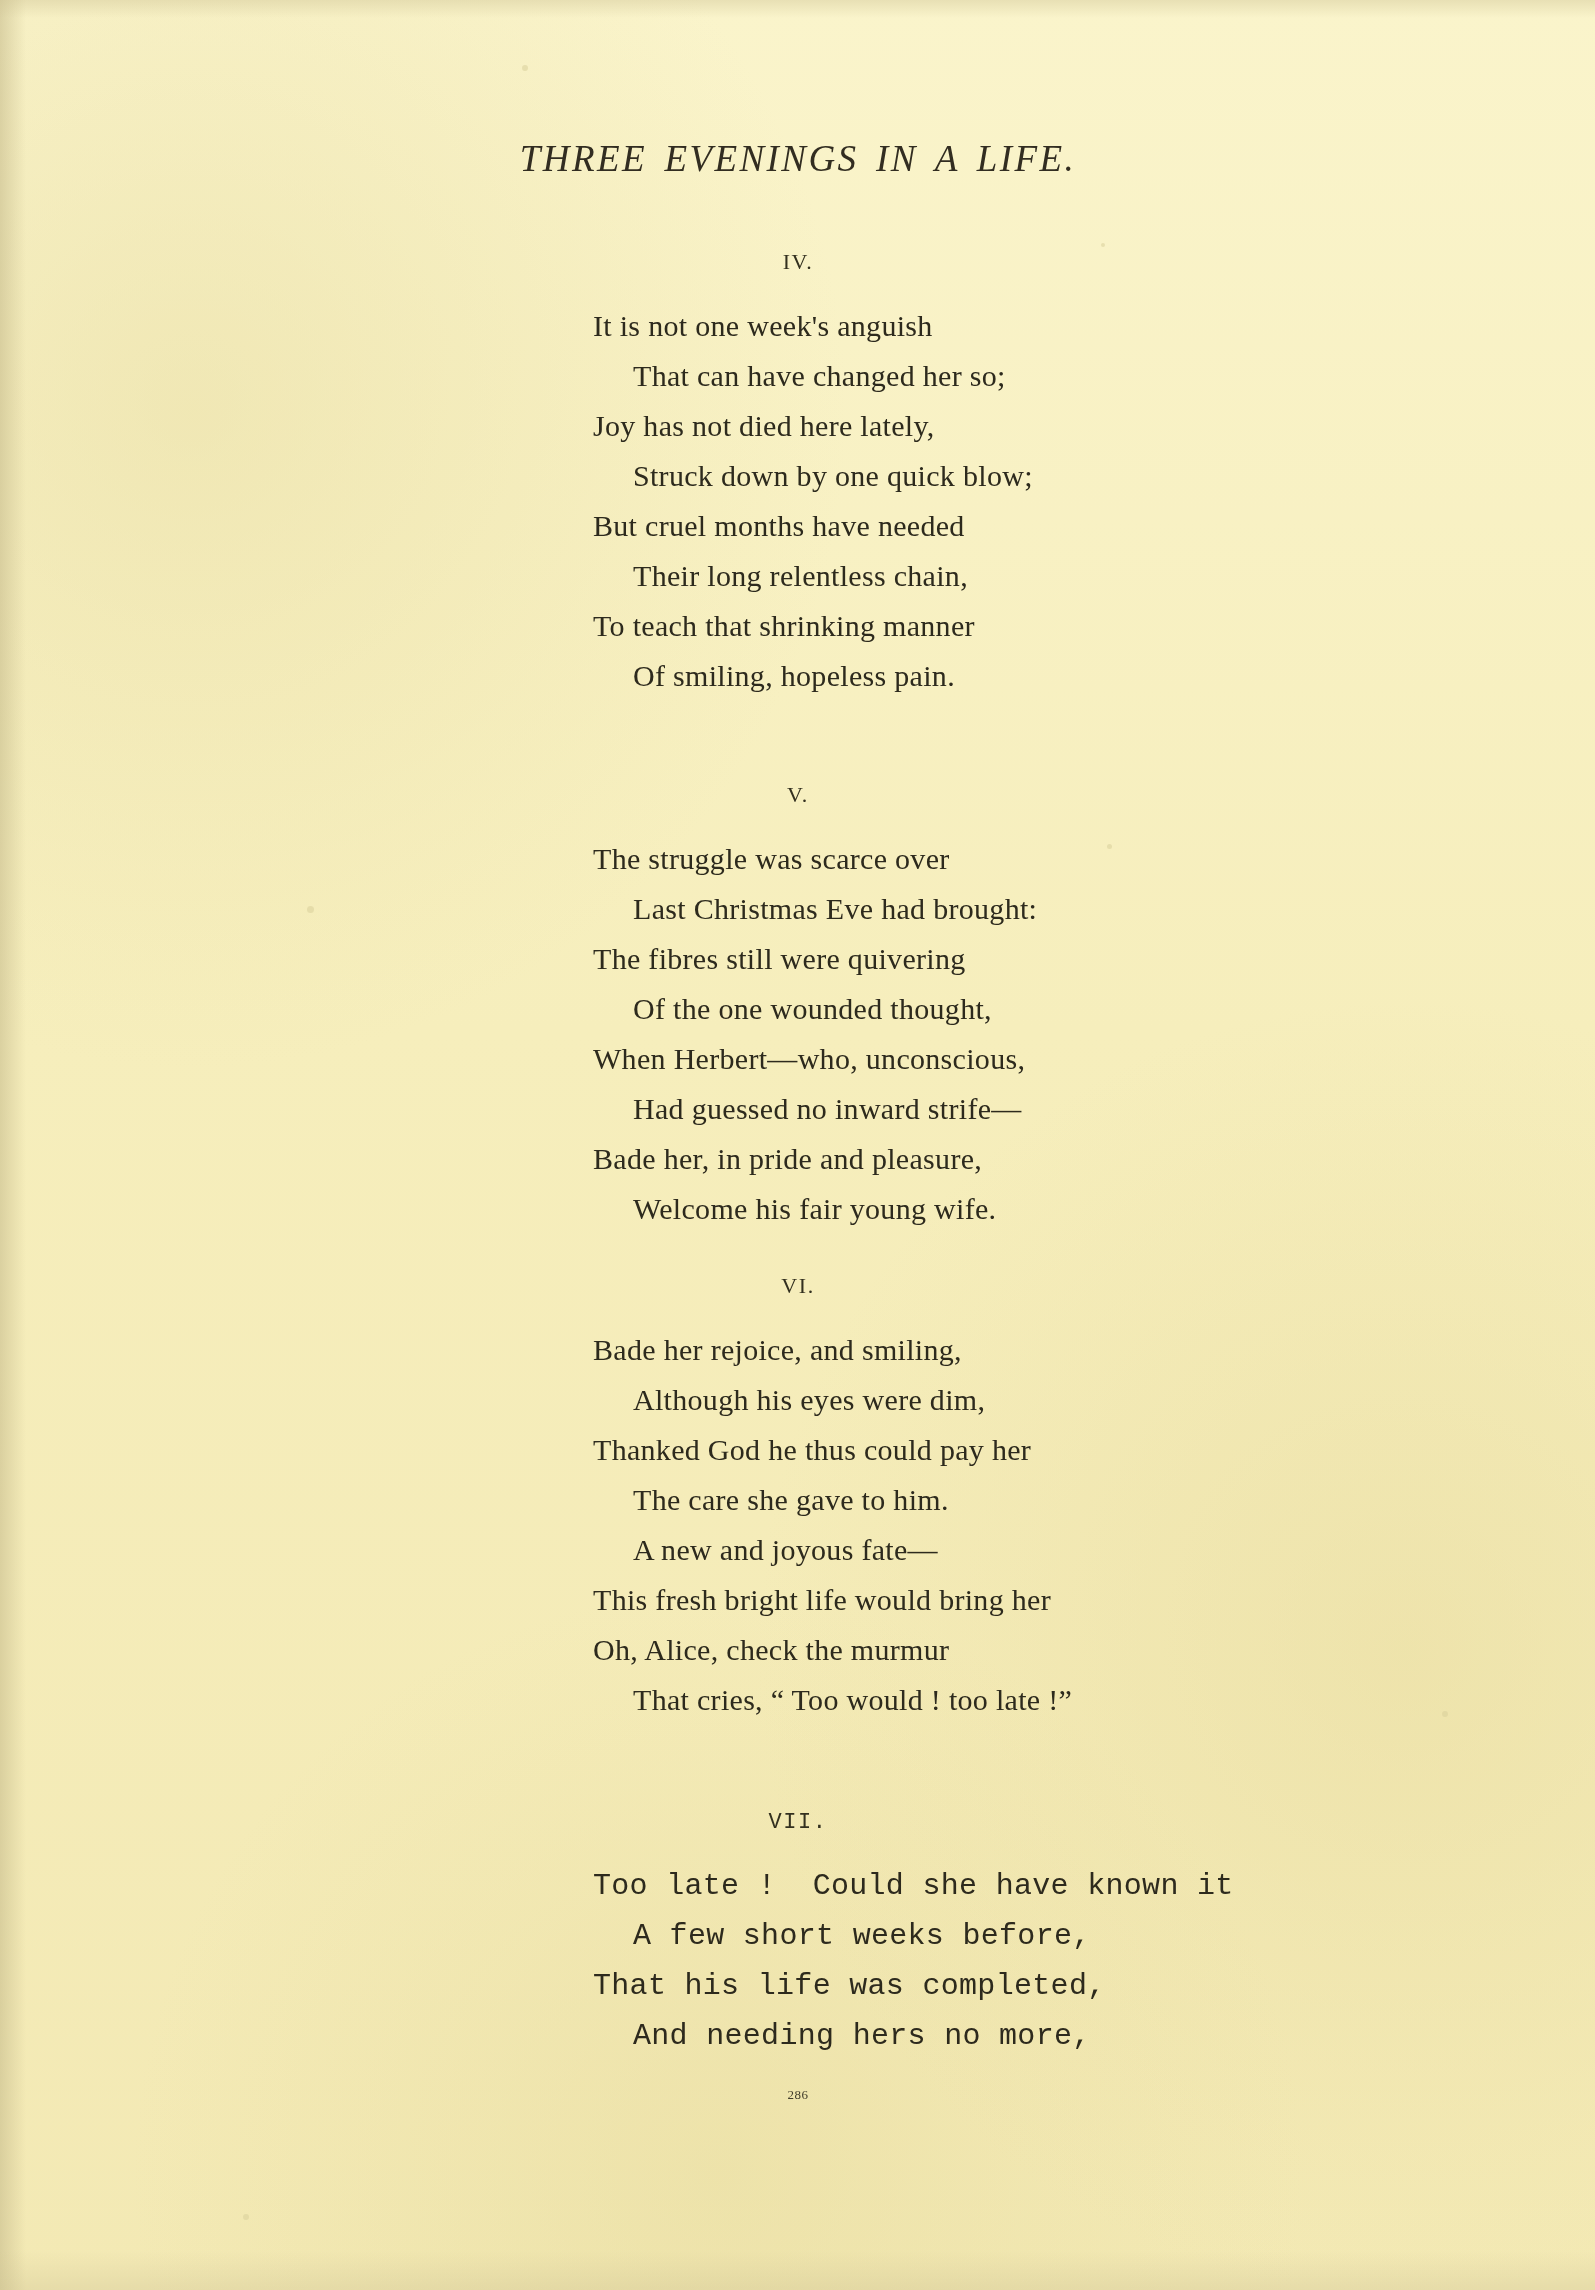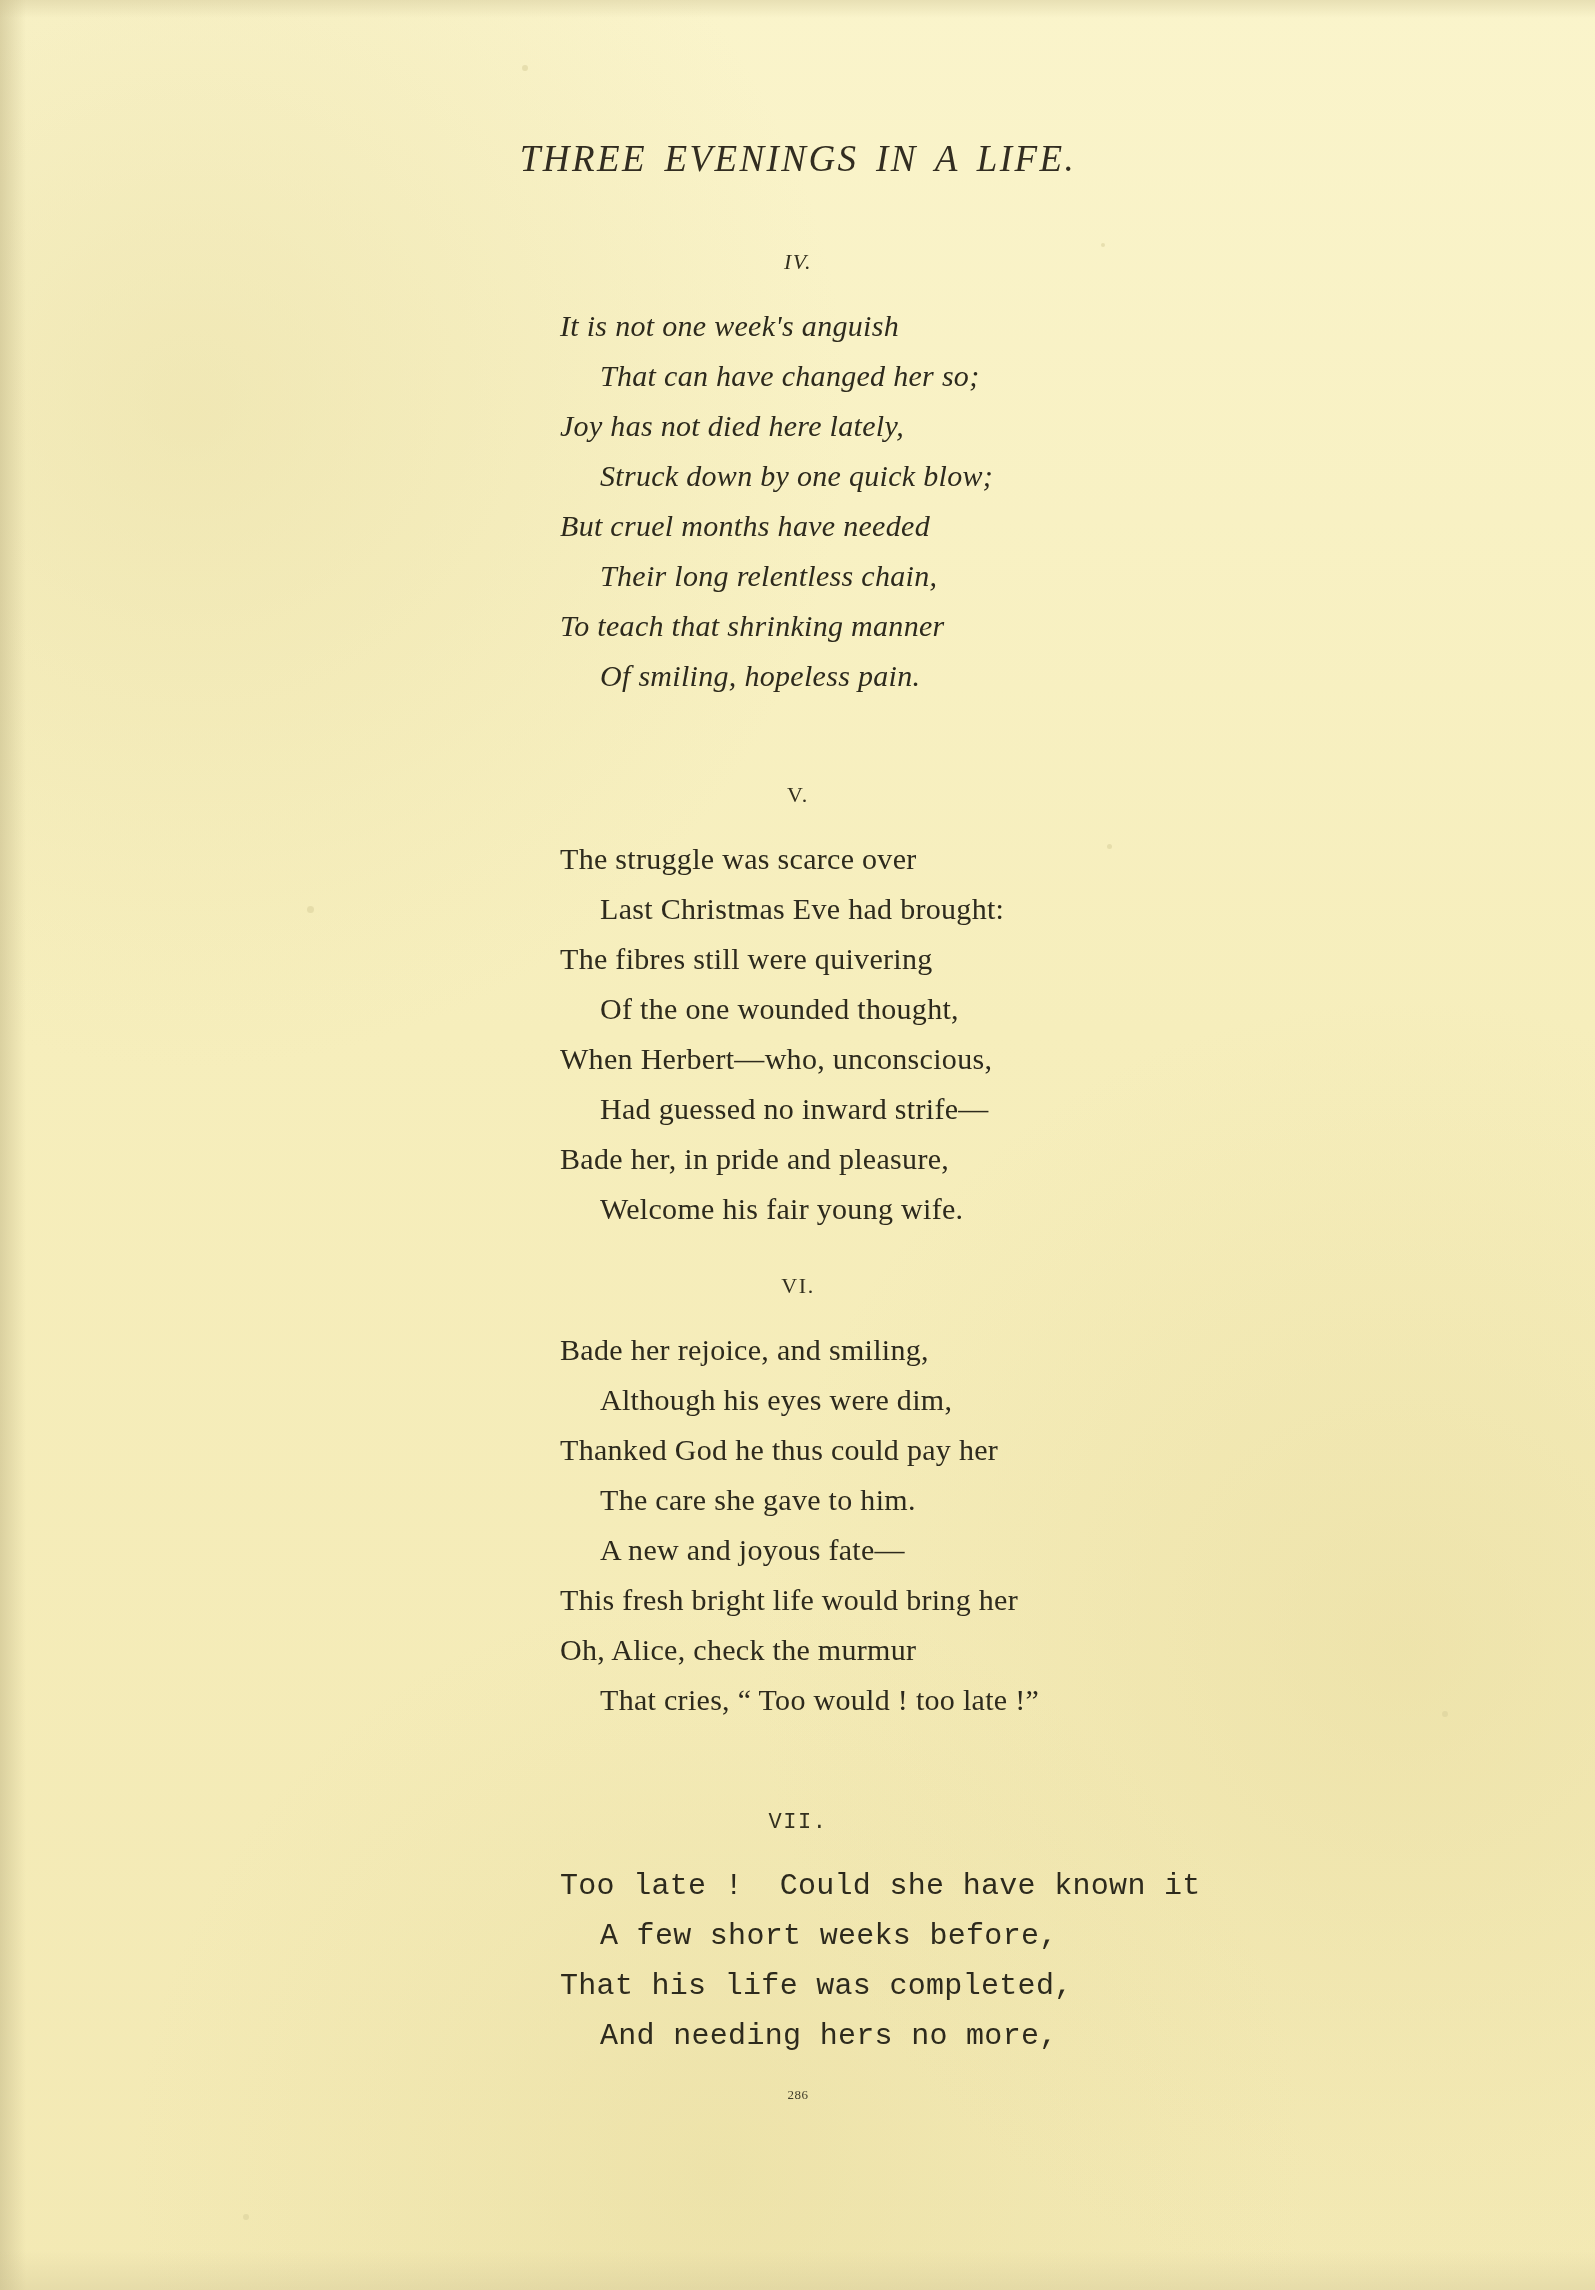--- a/index.html
+++ b/index.html
@@ -75,36 +75,37 @@
   .stanza-number {
     text-align: center;
     font-size: 22px;
     letter-spacing: 1.6px;
     color: #33301f;
     margin-bottom: 26px;
     font-variant: small-caps;
   }
   .lines {
     width: 1328px;
+    padding-left: 33px;
   }
   .line {
     font-size: 30px;
     line-height: 50px;
     color: #2d2a1d;
     white-space: pre;
     letter-spacing: 0.3px;
   }
   .line.indent0 {
     margin-left: 560px;
   }
   .line.indent1 {
     margin-left: 600px;
   }
 
-  .stanza.s4 { margin-top: 69px; font-style: italic; }
+  .stanza.s4 { margin-top: 69px; }
   .stanza.s5 { margin-top: 81px; }
   .stanza.s6 { margin-top: 39px; }
   .stanza.s7 { margin-top: 85px; font-family: Liberation Mono, monospace; }
 
   .page-number {
     text-align: center;
     font-size: 13px;
     color: #413c2b;
     margin-top: 26px;
     letter-spacing: 0.5px;

